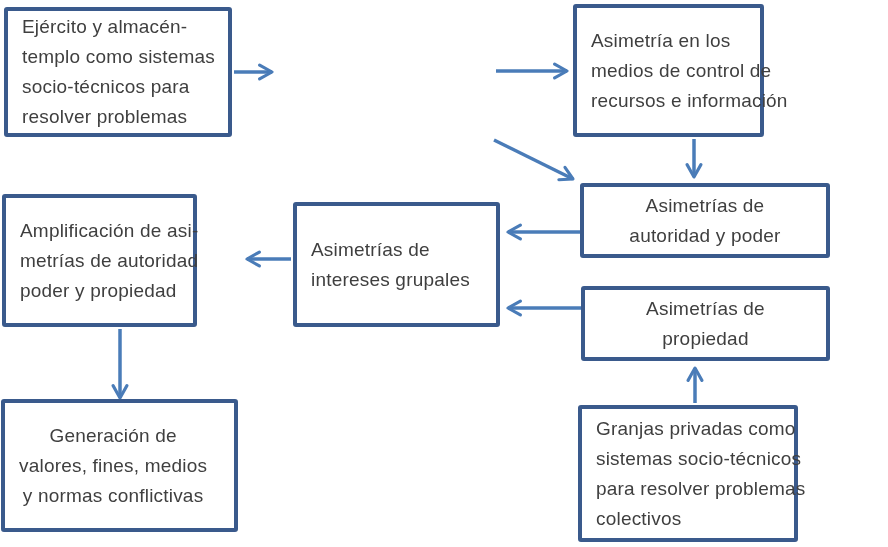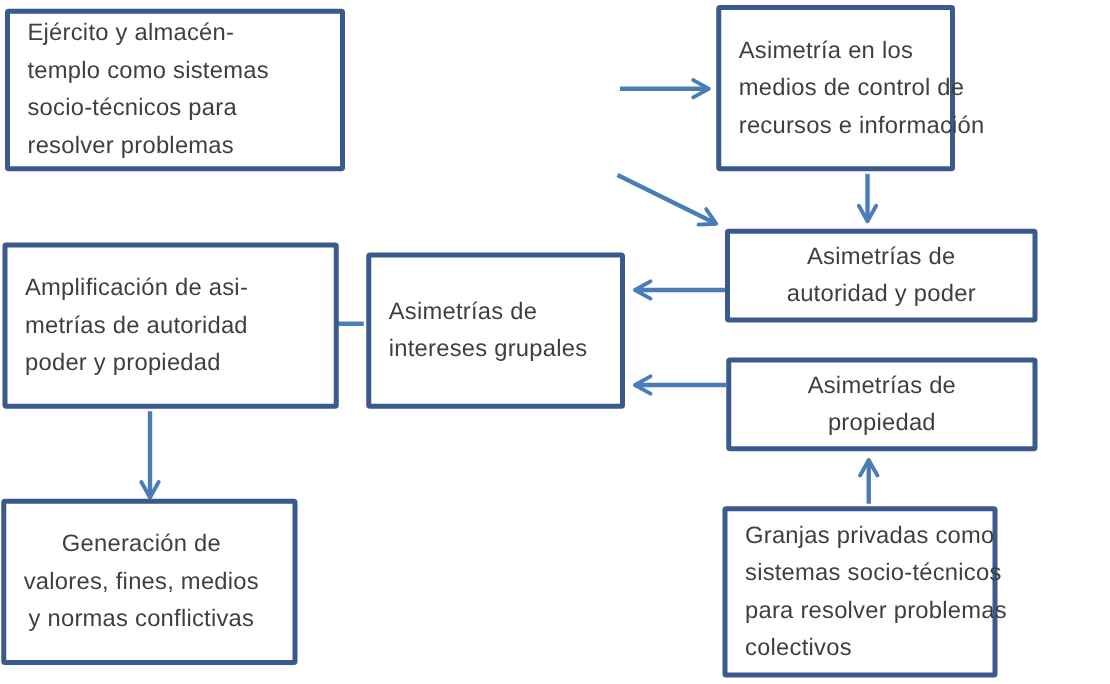--- a/index.html
+++ b/index.html
@@ -57,21 +57,21 @@
       <line x1="694" y1="139" x2="694" y2="177" marker-end="url(#arrowV)"></line>
       <line x1="494" y1="140" x2="573" y2="179" marker-end="url(#arrowV)"></line>
       <line x1="580" y1="232" x2="508" y2="232" marker-end="url(#arrowV)"></line>
       <line x1="581" y1="308" x2="508" y2="308" marker-end="url(#arrowV)"></line>
       <line x1="291" y1="259" x2="247" y2="259" marker-end="url(#arrowV)"></line>
       <line x1="120" y1="329" x2="120" y2="398" marker-end="url(#arrowV)"></line>
       <line x1="695" y1="403" x2="695" y2="368" marker-end="url(#arrowV)"></line>
     </g>
   </svg>
 
-  <div class="box" style="left:4px;   top:7px;   width:272px; height:130px;">
+  <div class="box" style="left:4px;   top:7px;   width:228px; height:130px;">
     <span class="txt">Ejército y almacén-
 templo como sistemas
 socio-técnicos para
 resolver problemas</span>
   </div>
 
 
   <div class="box" style="left:573px; top:4px;   width:191px; height:133px;">
     <span class="txt">Asimetría en los
 medios de control de
@@ -81,21 +81,21 @@
   <div class="box center" style="left:580px; top:183px; width:250px; height:75px;">
     <span class="txt">Asimetrías de
 autoridad y poder</span>
   </div>
 
   <div class="box" style="left:293px; top:202px; width:207px; height:125px;">
     <span class="txt">Asimetrías de
 intereses grupales</span>
   </div>
 
-  <div class="box" style="left:2px;   top:194px; width:269px; height:133px;">
+  <div class="box" style="left:2px;   top:194px; width:195px; height:133px;">
     <span class="txt">Amplificación de asi-
 metrías de autoridad
 poder y propiedad</span>
   </div>
 
   <div class="box center" style="left:581px; top:286px; width:249px; height:75px;">
     <span class="txt">Asimetrías de
 propiedad</span>
   </div>
 

